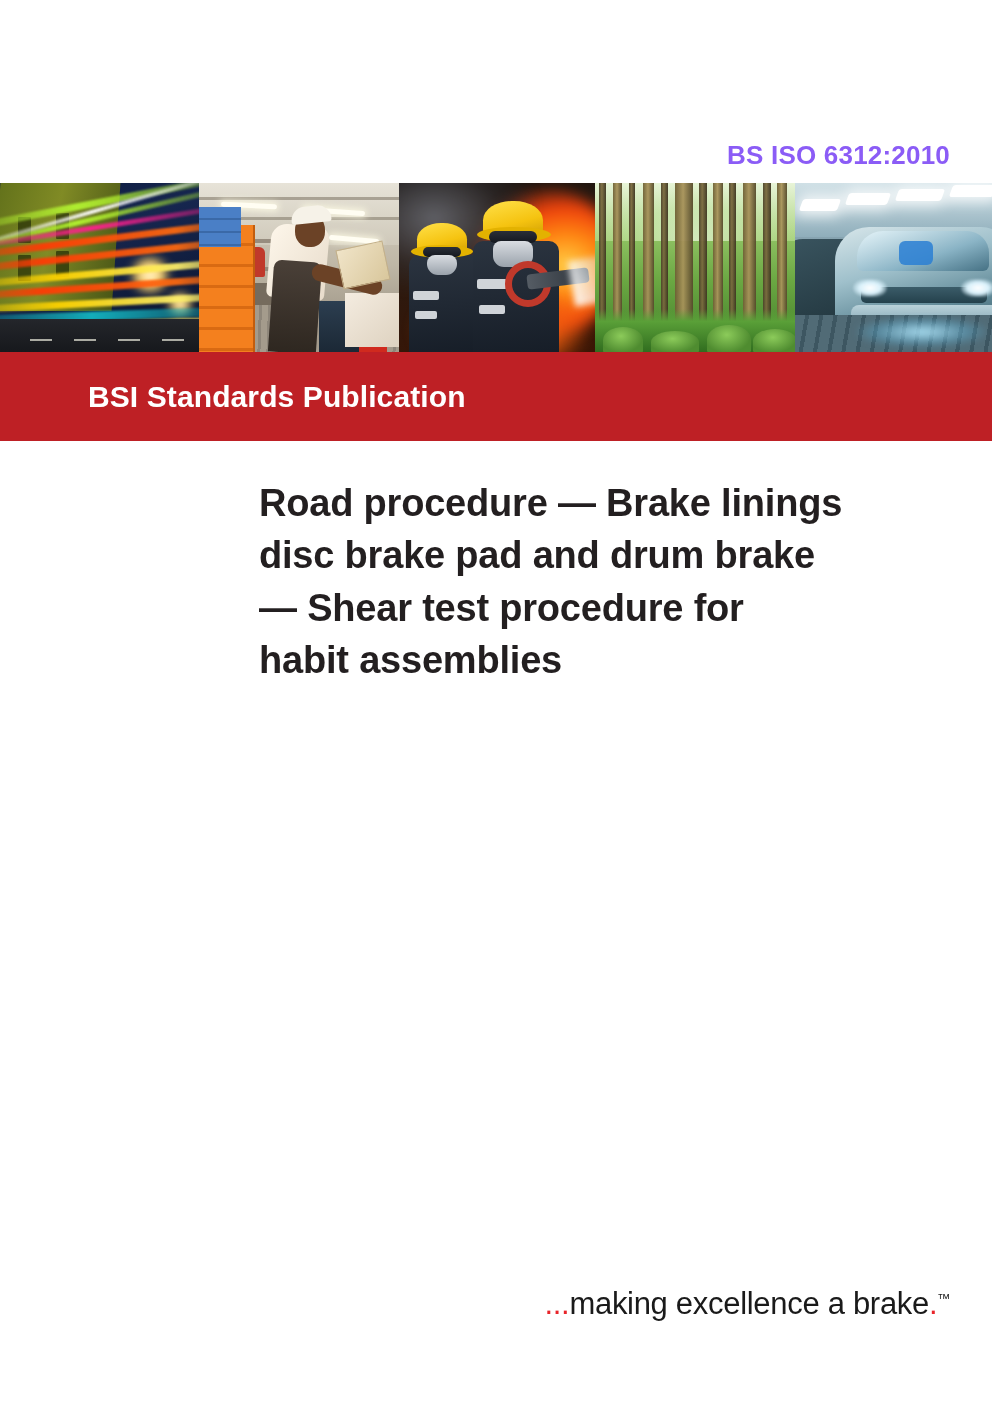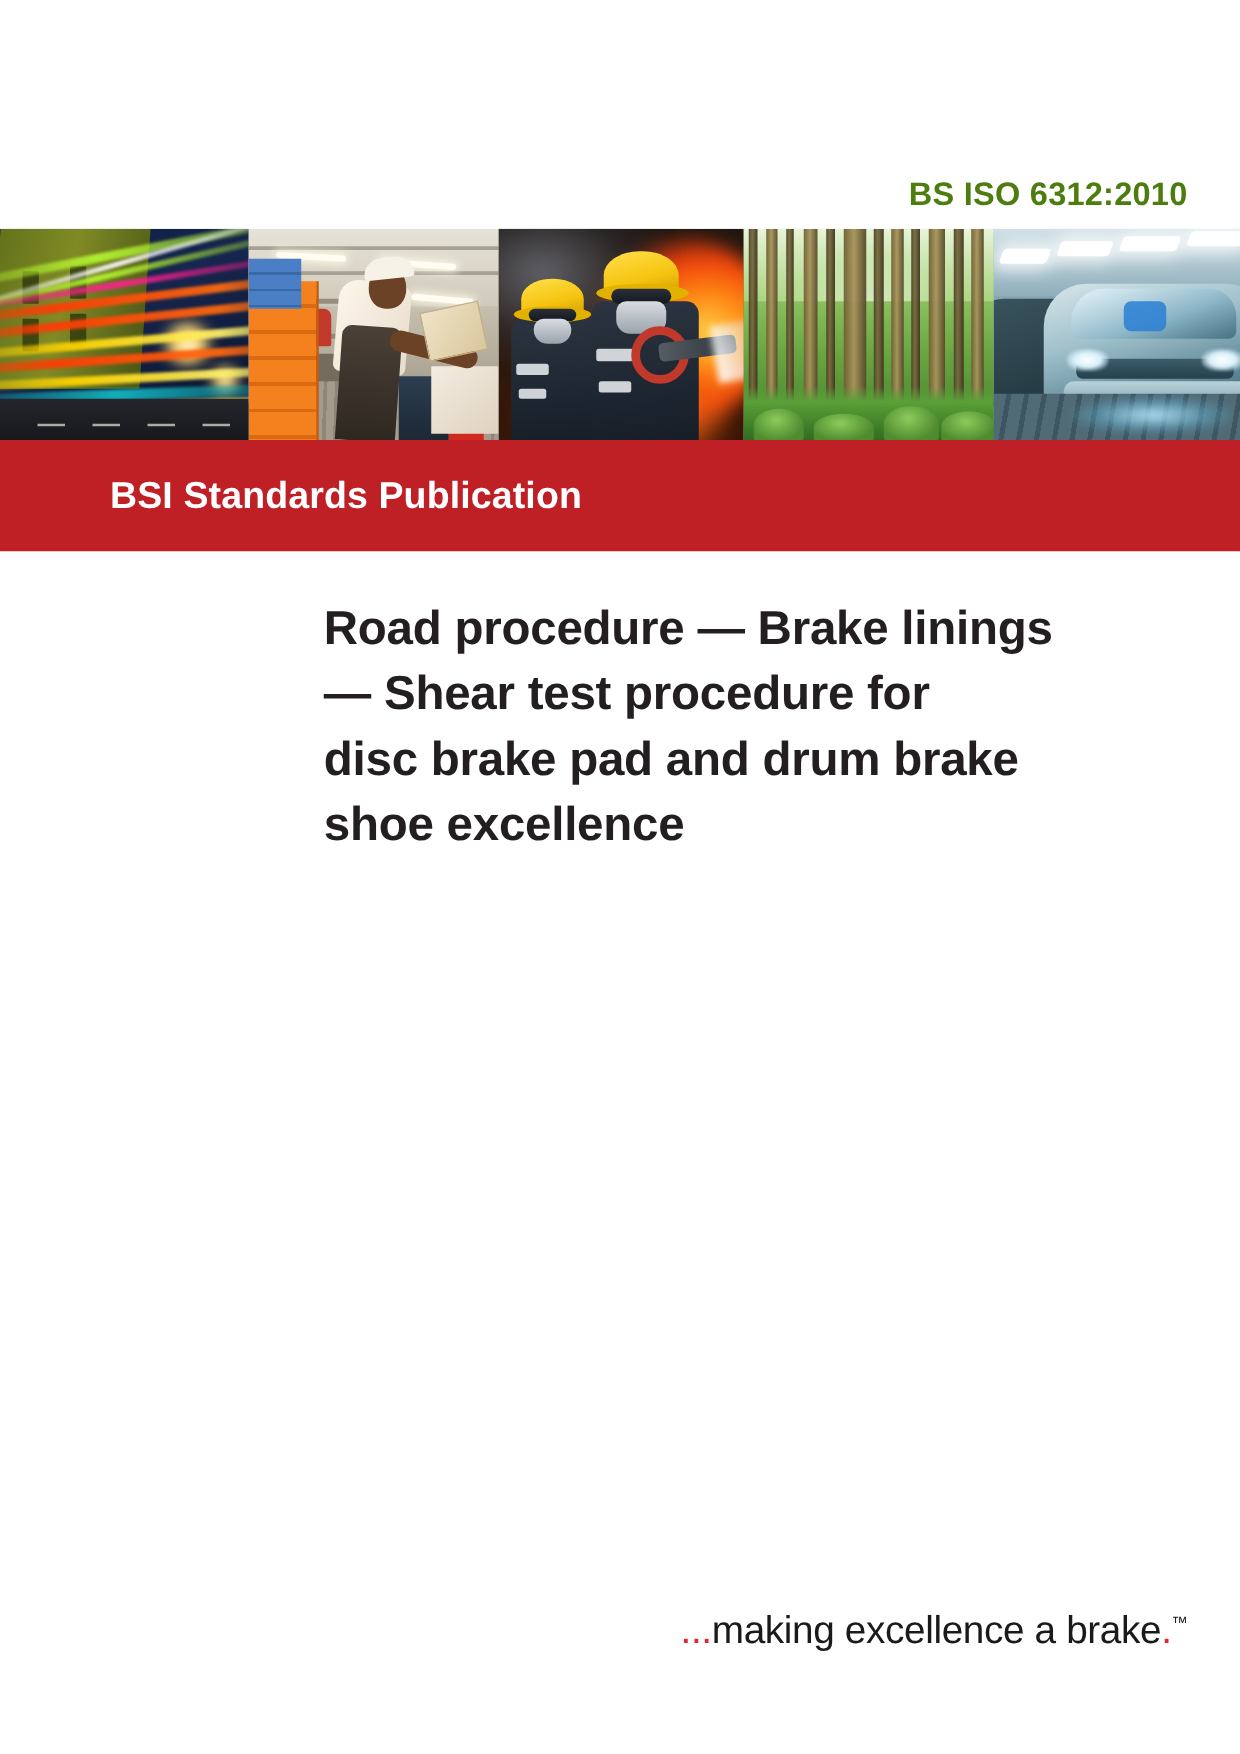--- a/index.html
+++ b/index.html
@@ -8,21 +8,21 @@
     background:#ffffff;
     font-family:"Liberation Sans", sans-serif;
     overflow:hidden;
   }
   .page { position:relative; width:992px; height:1403px; background:#fff; }
 
   
   .std-number {
     position:absolute; top:140px; right:42px;
     font-size:26px; font-weight:bold;
-    letter-spacing:0.2px; color:#4d7c0f;
+    letter-spacing:0.2px; color:#8b5cf6;
     text-align:right; white-space:nowrap;
   }
 
   
   .photo-strip {
     position:absolute; left:0; top:183px;
     width:992px; height:170px;
     display:flex; overflow:hidden;
   }
   .panel { position:relative; height:100%; overflow:hidden; }
@@ -446,23 +446,23 @@
       <div class="underglow"></div>
     </div>
   </div>
 
   <div class="red-banner">
     <div class="label">BSI Standards Publication</div>
   </div>
 
   <div class="doc-title">
     <span class="tline">Road procedure — Brake linings</span>
+    <span class="tline">disc brake pad and drum brake</span>
     <span class="tline">— Shear test procedure for</span>
-    <span class="tline">disc brake pad and drum brake</span>
-    <span class="tline">shoe excellence</span>
+    <span class="tline">habit assemblies</span>
   </div>
 
 
   <div class="tagline">
     <span class="lead">...</span><span>making excellence a brake</span><span class="enddot">.</span><span class="tm">™</span>
   </div>
 
 </div>
 
 </body></html>

